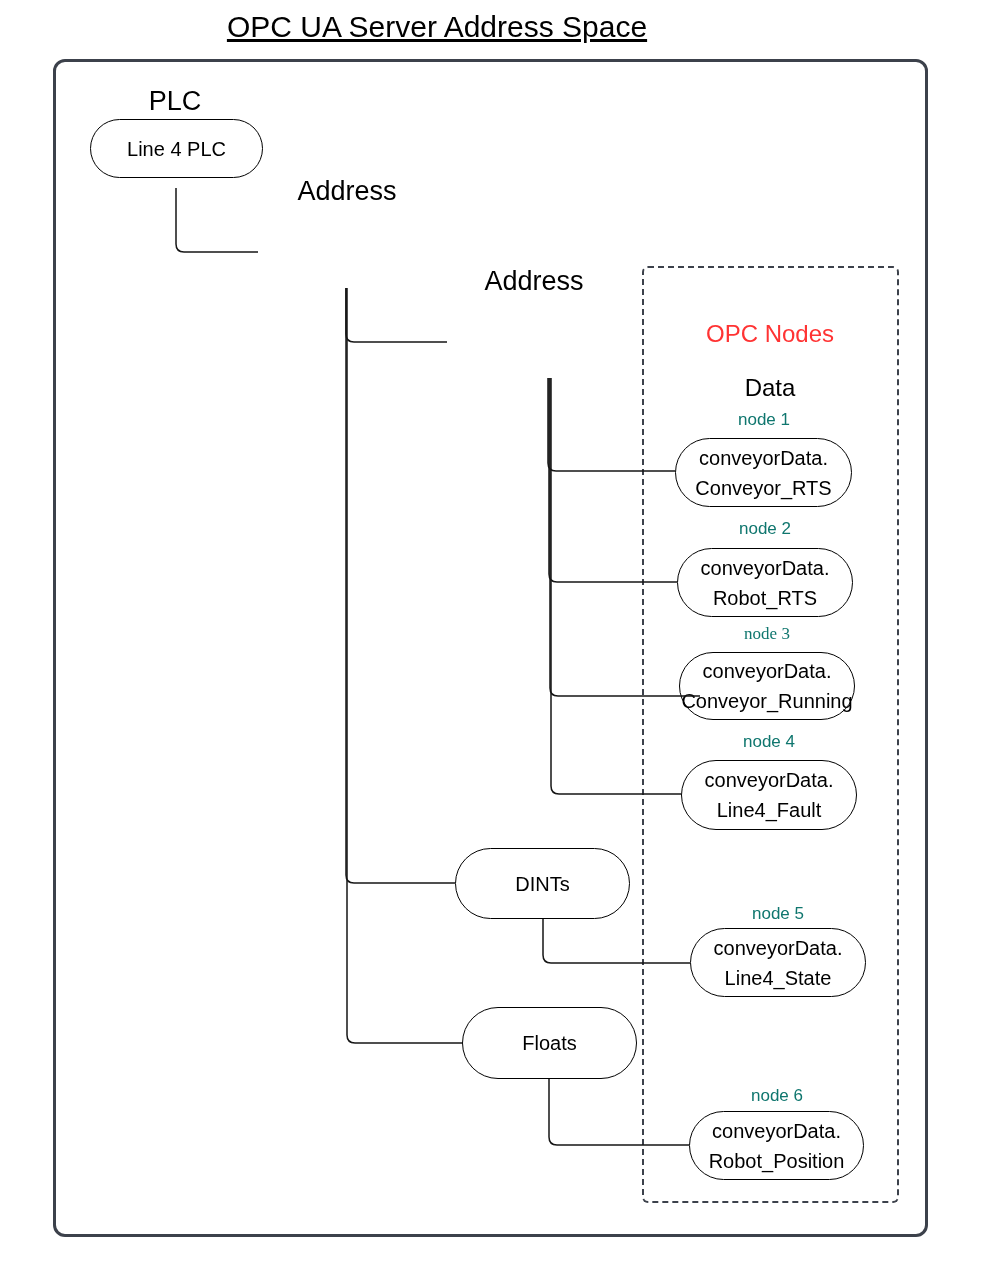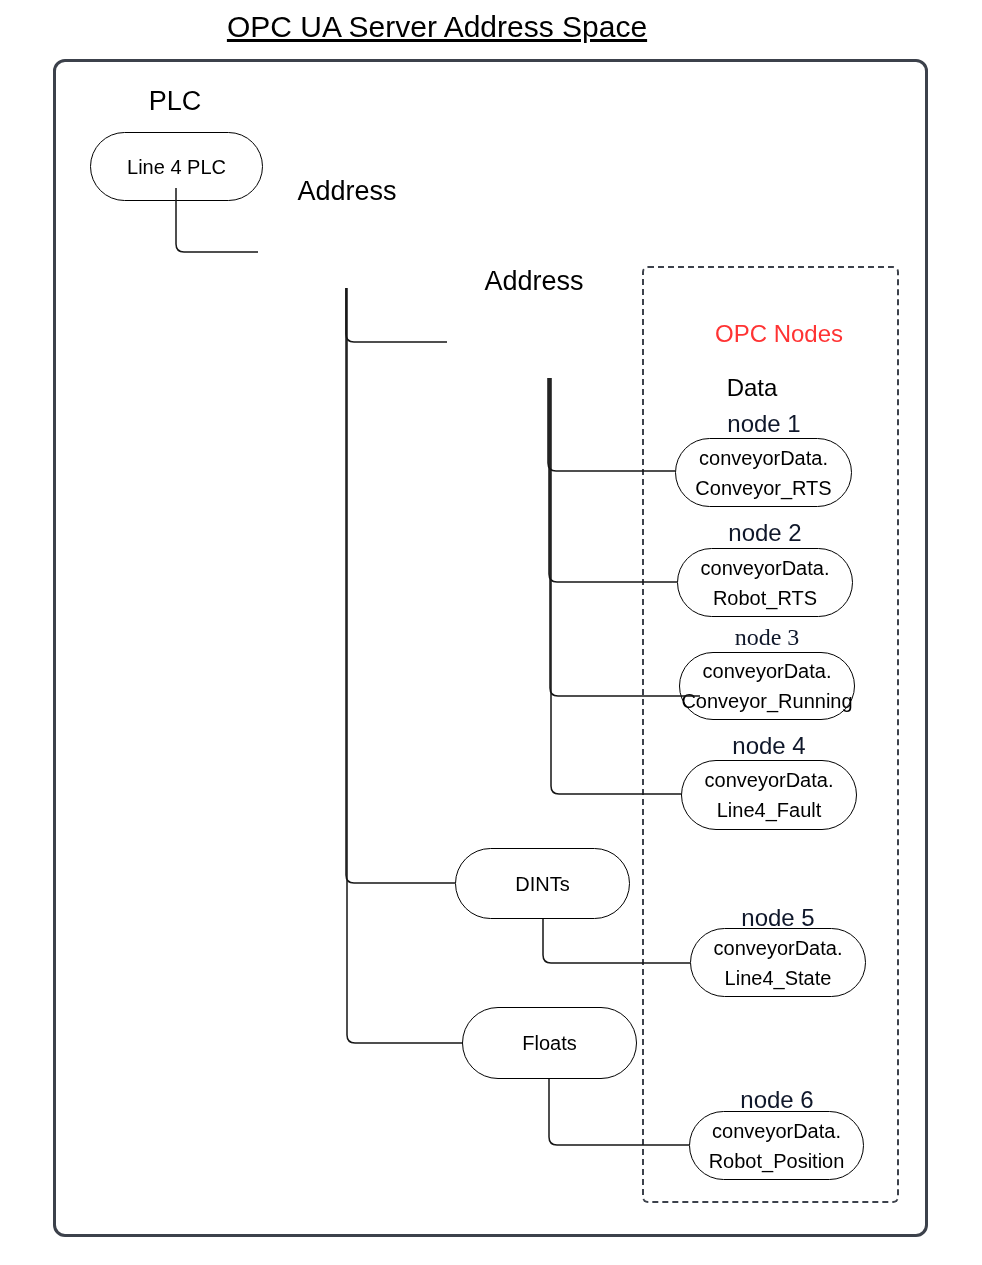--- a/index.html
+++ b/index.html
@@ -27,29 +27,29 @@
     border:1.6px solid #000; border-radius:999px; background:#fff;
     display:flex; flex-direction:column; align-items:center; justify-content:center;
     font-size:20px; line-height:30px; text-align:center; white-space:nowrap;
   }
   .group-label {
     position:absolute; transform:translateX(-50%);
     font-size:27px; white-space:nowrap; color:#000;
   }
   .panel-title {
     position:absolute; transform:translateX(-50%);
-    font-size:24px; white-space:nowrap; color:#ff3333;margin-left:9px;
+    font-size:24px; white-space:nowrap; color:#ff3333;
   }
   .panel-sub {
     position:absolute; transform:translateX(-50%);
     font-size:24px; white-space:nowrap; color:#000;
   }
   .node-label {
     position:absolute; transform:translateX(-50%);
-    font-size:24px; white-space:nowrap; color:#0f172a;
+    font-size:17px; white-space:nowrap; color:#0f766e;
   }
   svg.wires {
     position:absolute; left:0; top:0; width:982px; height:1265px;
     pointer-events:none; z-index:5;
   }
   svg.wires path { fill:none; stroke:#161616; stroke-width:1.5; }
   .stadium { z-index:3; }
   .lift { z-index:6; position:relative; }
 </style>
 </head>
@@ -72,32 +72,32 @@
     <path d="M550,378 L550,688 Q550,696 558,696 L700,696"></path>
     <path d="M551,378 L551,786 Q551,794 559,794 L681,794"></path>
     <path d="M543,919 L543,955 Q543,963 551,963 L690,963"></path>
     <path d="M549,1079 L549,1137 Q549,1145 557,1145 L689,1145"></path>
   </svg>
 
   <div class="group-label" style="left:175px; top:86px;">PLC</div>
   <div class="group-label" style="left:347px; top:176px;">Address</div>
   <div class="group-label" style="left:534px; top:266px;">Address</div>
 
-  <div class="stadium" style="left:90px;  top:132px;  width:173px; height:69px;">
+  <div class="stadium" style="left:90px;  top:119px;  width:173px; height:59px;">
     <span>Line 4 PLC</span>
   </div>
   <div class="stadium" style="left:455px; top:848px;  width:175px; height:71px;">
     <span>DINTs</span>
   </div>
   <div class="stadium" style="left:462px; top:1007px; width:175px; height:72px;">
     <span>Floats</span>
   </div>
 
   <div class="panel-title" style="left:770px; top:320px;">OPC Nodes</div>
-  <div class="panel-sub" style="left:752px; top:374px;">Data</div>
+  <div class="panel-sub" style="left:770px; top:374px;">Data</div>
 
   <div class="node-label" style="left:764px; top:410px;">node 1</div>
   <div class="stadium" style="left:675px; top:438px; width:177px; height:69px;">
     <span>conveyorData.</span>
     <span>Conveyor_RTS</span>
   </div>
 
   <div class="node-label" style="left:765px; top:519px;">node 2</div>
   <div class="stadium" style="left:677px; top:548px; width:176px; height:69px;">
     <span>conveyorData.</span>

